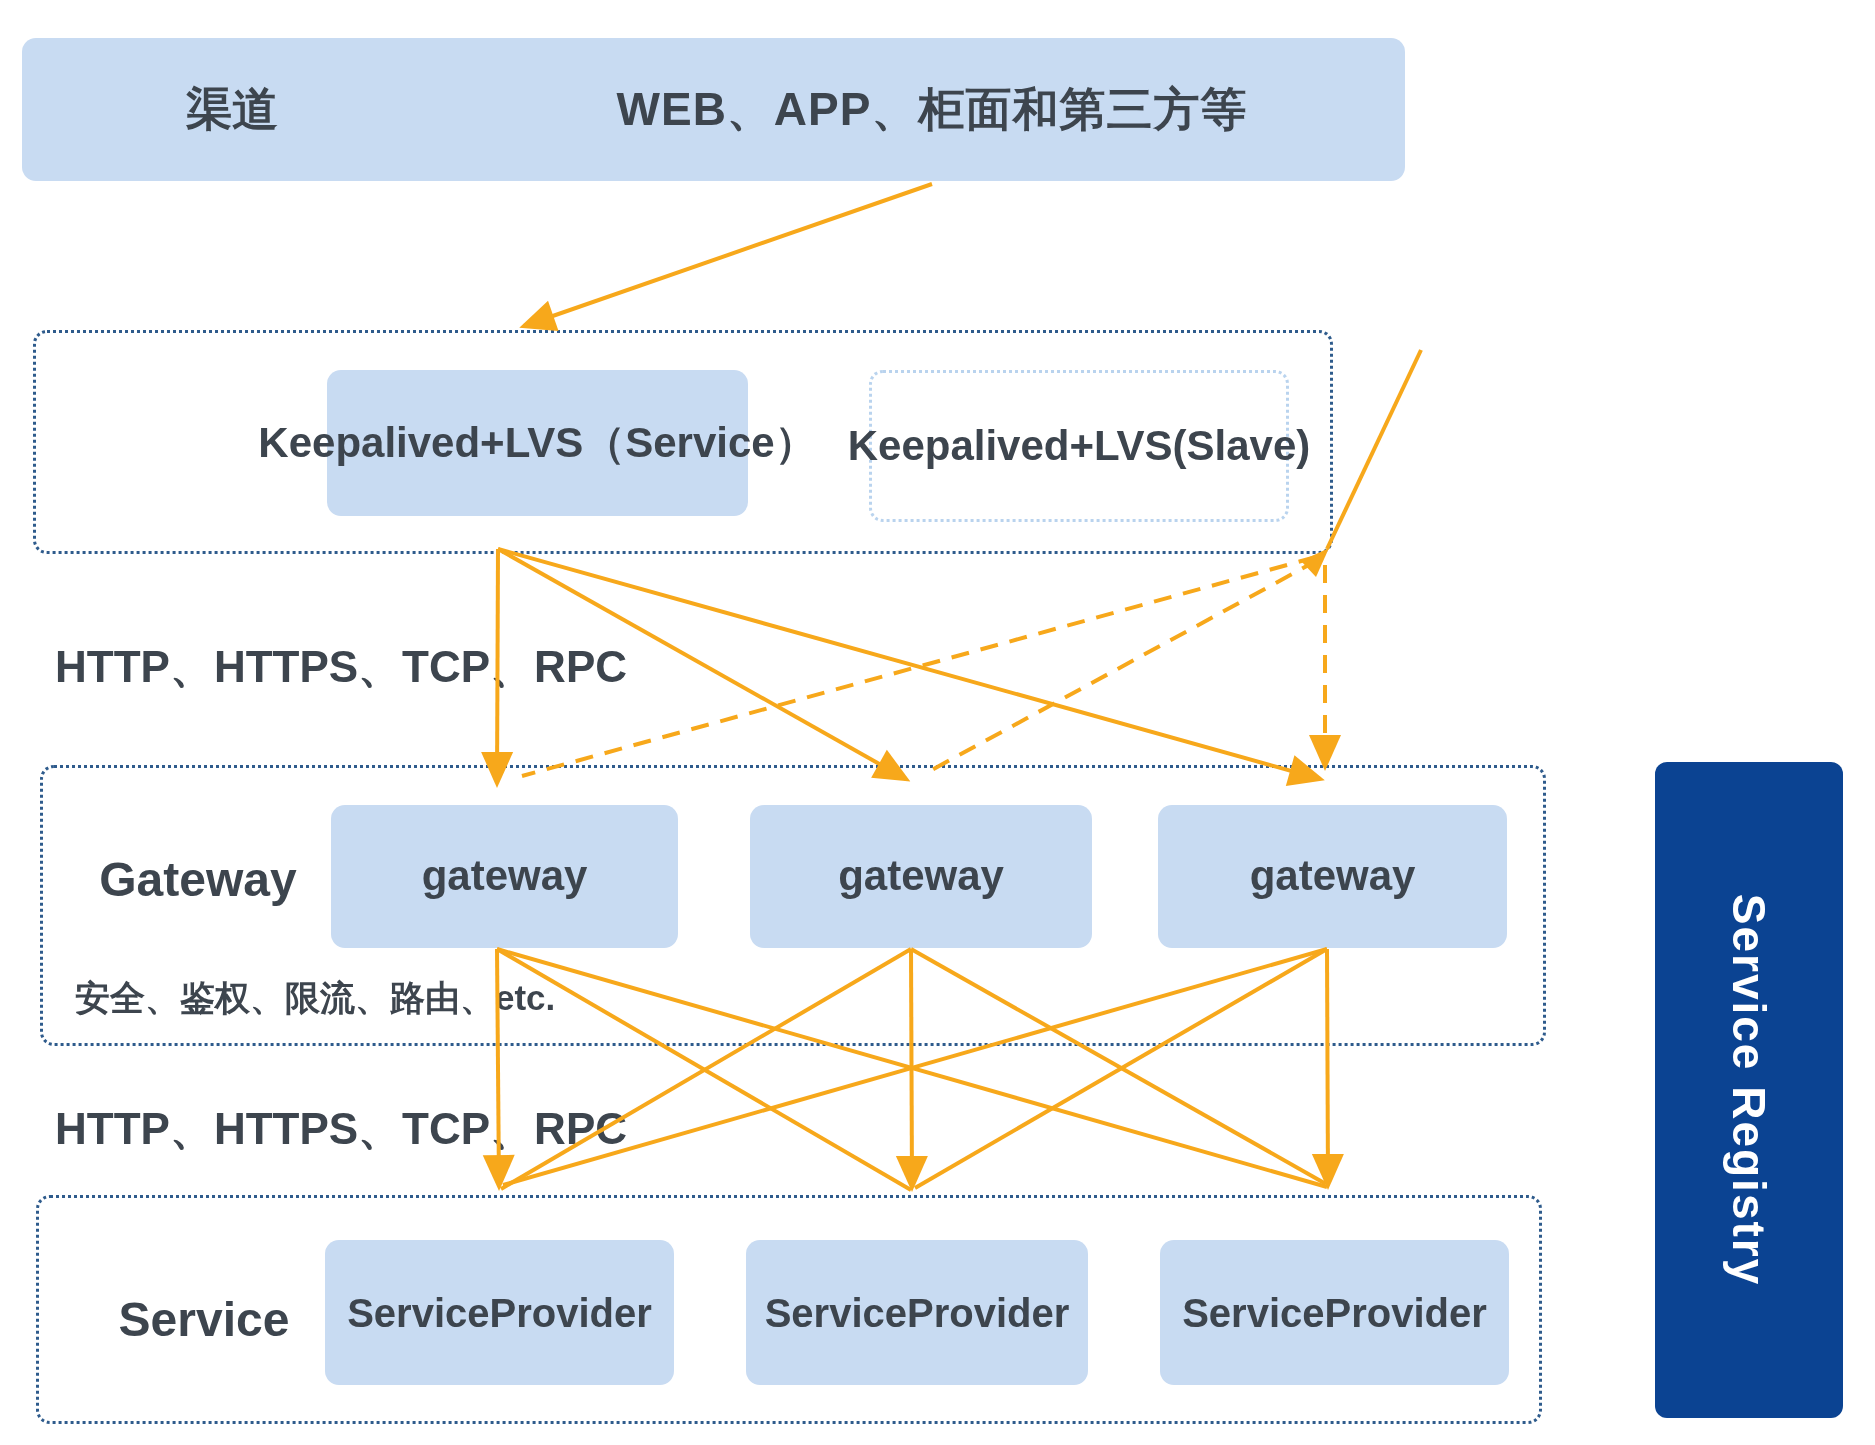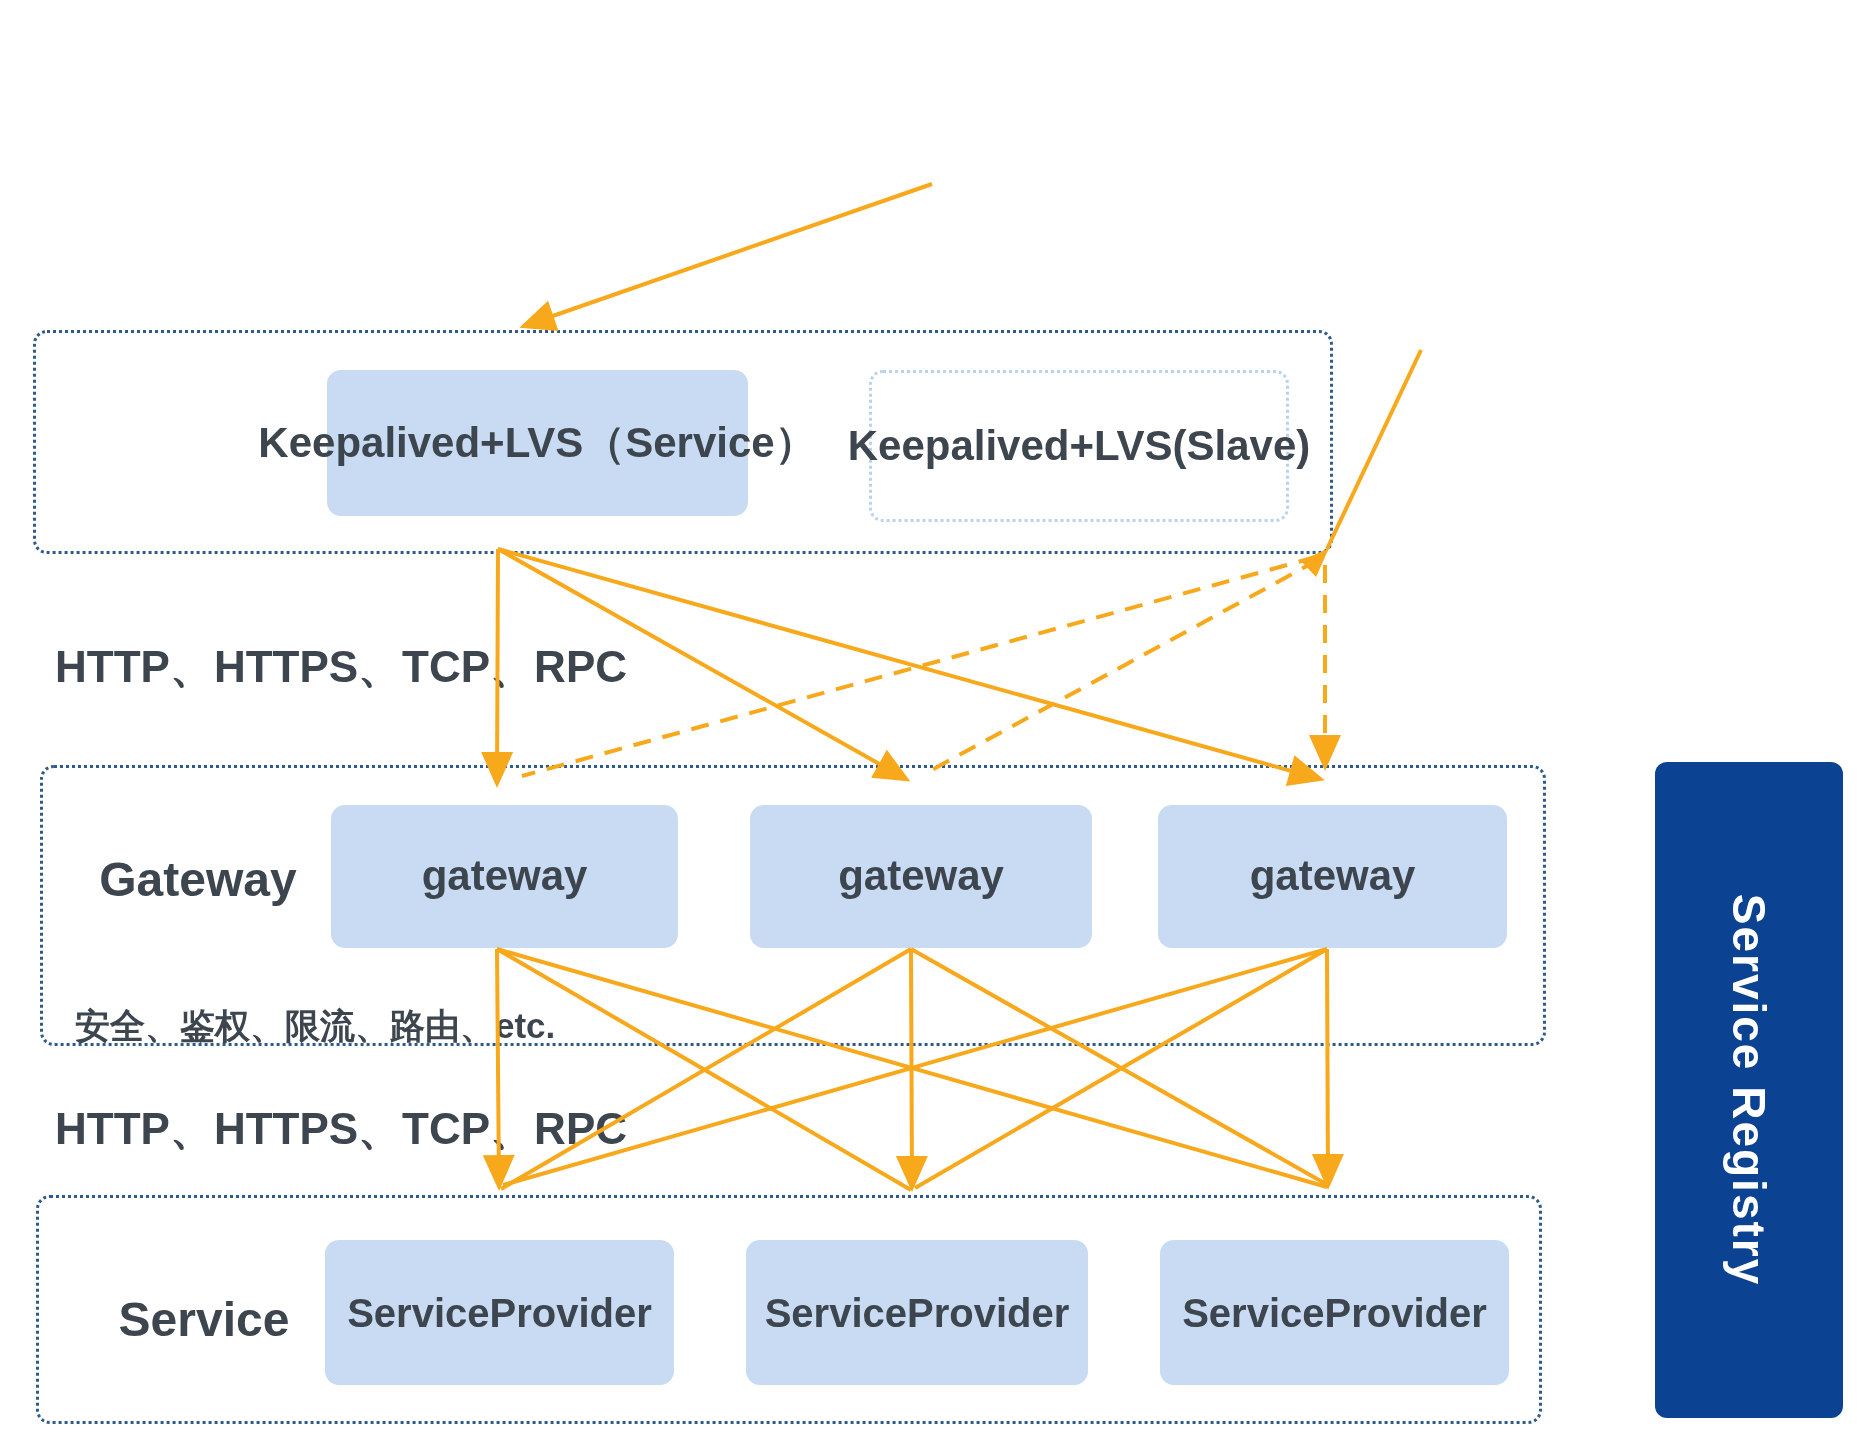--- a/index.html
+++ b/index.html
@@ -70,41 +70,45 @@
     color:#ffffff;font-size:46px;font-weight:700;letter-spacing:2px;white-space:nowrap;
   }
   
   #arrows{position:absolute;left:0;top:0;width:1875px;height:1445px;pointer-events:none;}
 </style>
 </head>
 <body>
 
 <div id="canvas">
 
+  <div class="top-bar">
+    <div class="channel">渠道</div>
+    <div class="content">WEB、APP、柜面和第三方等</div>
+  </div>
 
   <div id="vip-box" class="dotted-box">
     <div id="master-node" class="node">
       <div>Keepalived+LVS</div>
       <div>（Service）</div>
     </div>
     <div id="slave-node" class="node">
       <div>Keepalived+LVS</div>
       <div>(Slave)</div>
     </div>
   </div>
 
 
   <div id="protocols-top" class="flow-label">HTTP、HTTPS、TCP、RPC</div>
 
   <div id="gateway-box" class="dotted-box">
     <div id="gateway-title" class="row-title">Gateway</div>
     <div id="gw1" class="node gw-node">gateway</div>
     <div id="gw2" class="node gw-node">gateway</div>
     <div id="gw3" class="node gw-node">gateway</div>
-    <div id="gateway-features" class="flow-label" style="position:absolute;left:32px;top:207px;margin-top:28px;">安全、鉴权、限流、路由、etc.</div>
+    <div id="gateway-features" class="flow-label" style="position:absolute;left:32px;top:207px;">安全、鉴权、限流、路由、etc.</div>
   </div>
 
   <div id="protocols-bottom" class="flow-label">HTTP、HTTPS、TCP、RPC</div>
 
   <div id="service-box" class="dotted-box">
     <div id="service-title" class="row-title">Service</div>
     <div id="sp1" class="node sp-node">
       <div>Service</div>
       <div>Provider</div>
     </div>

